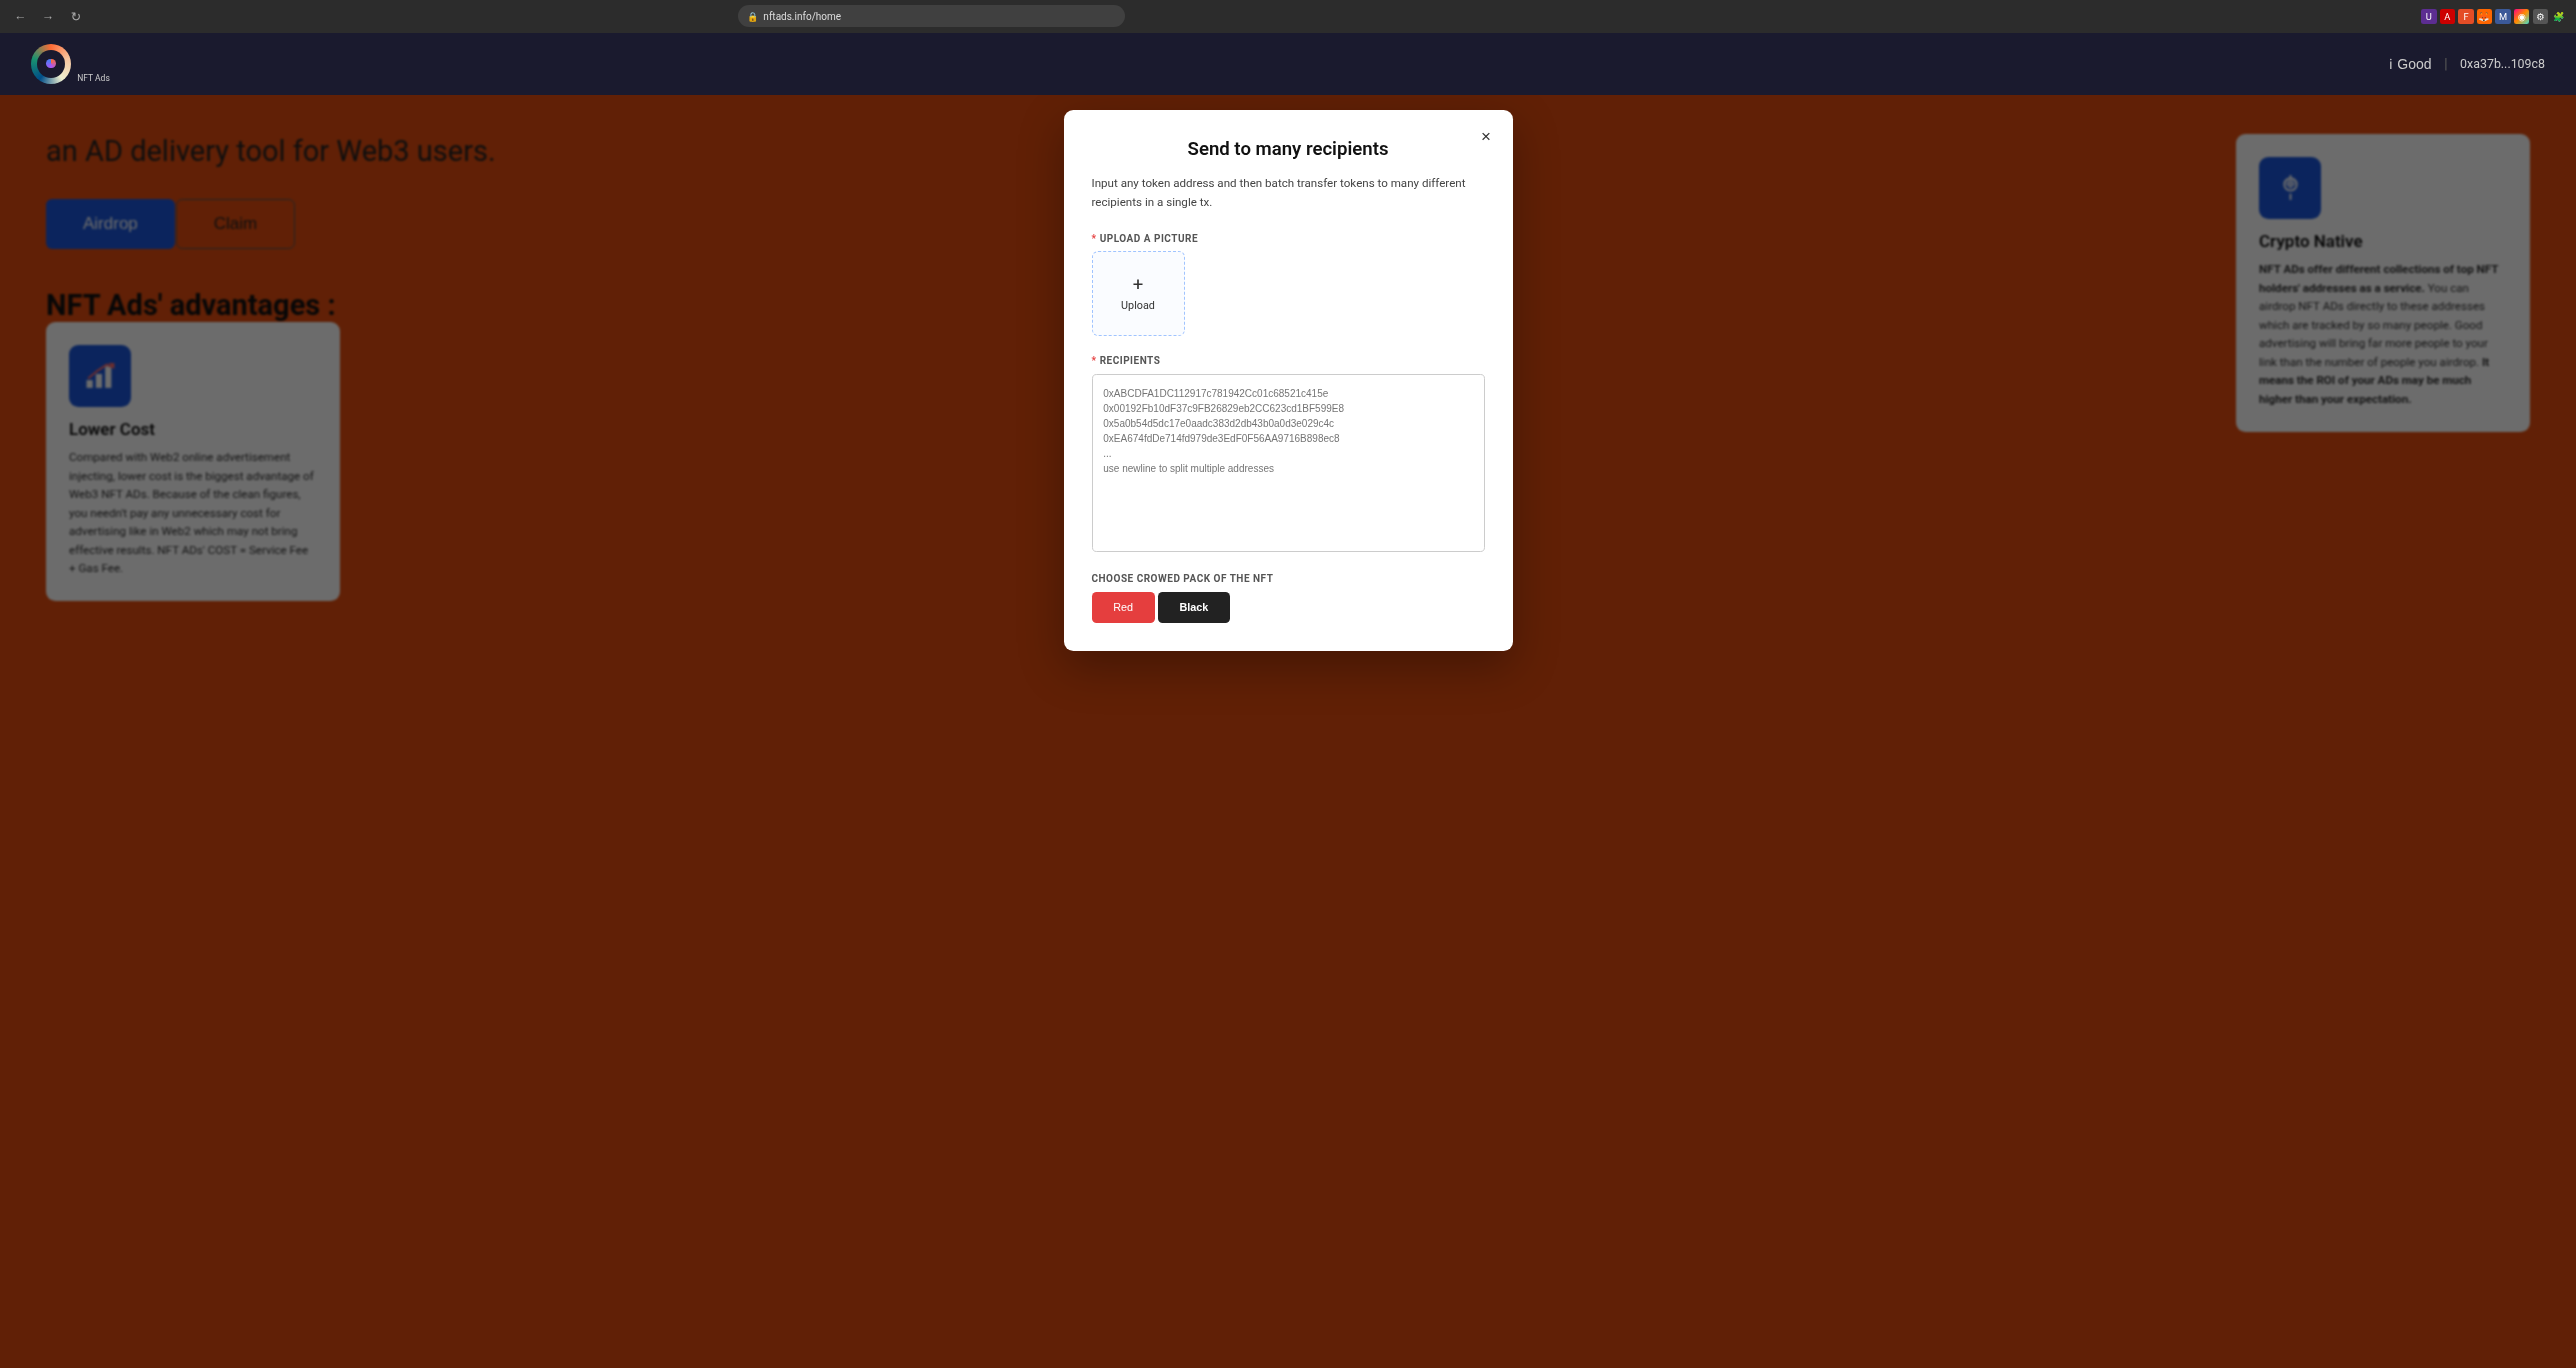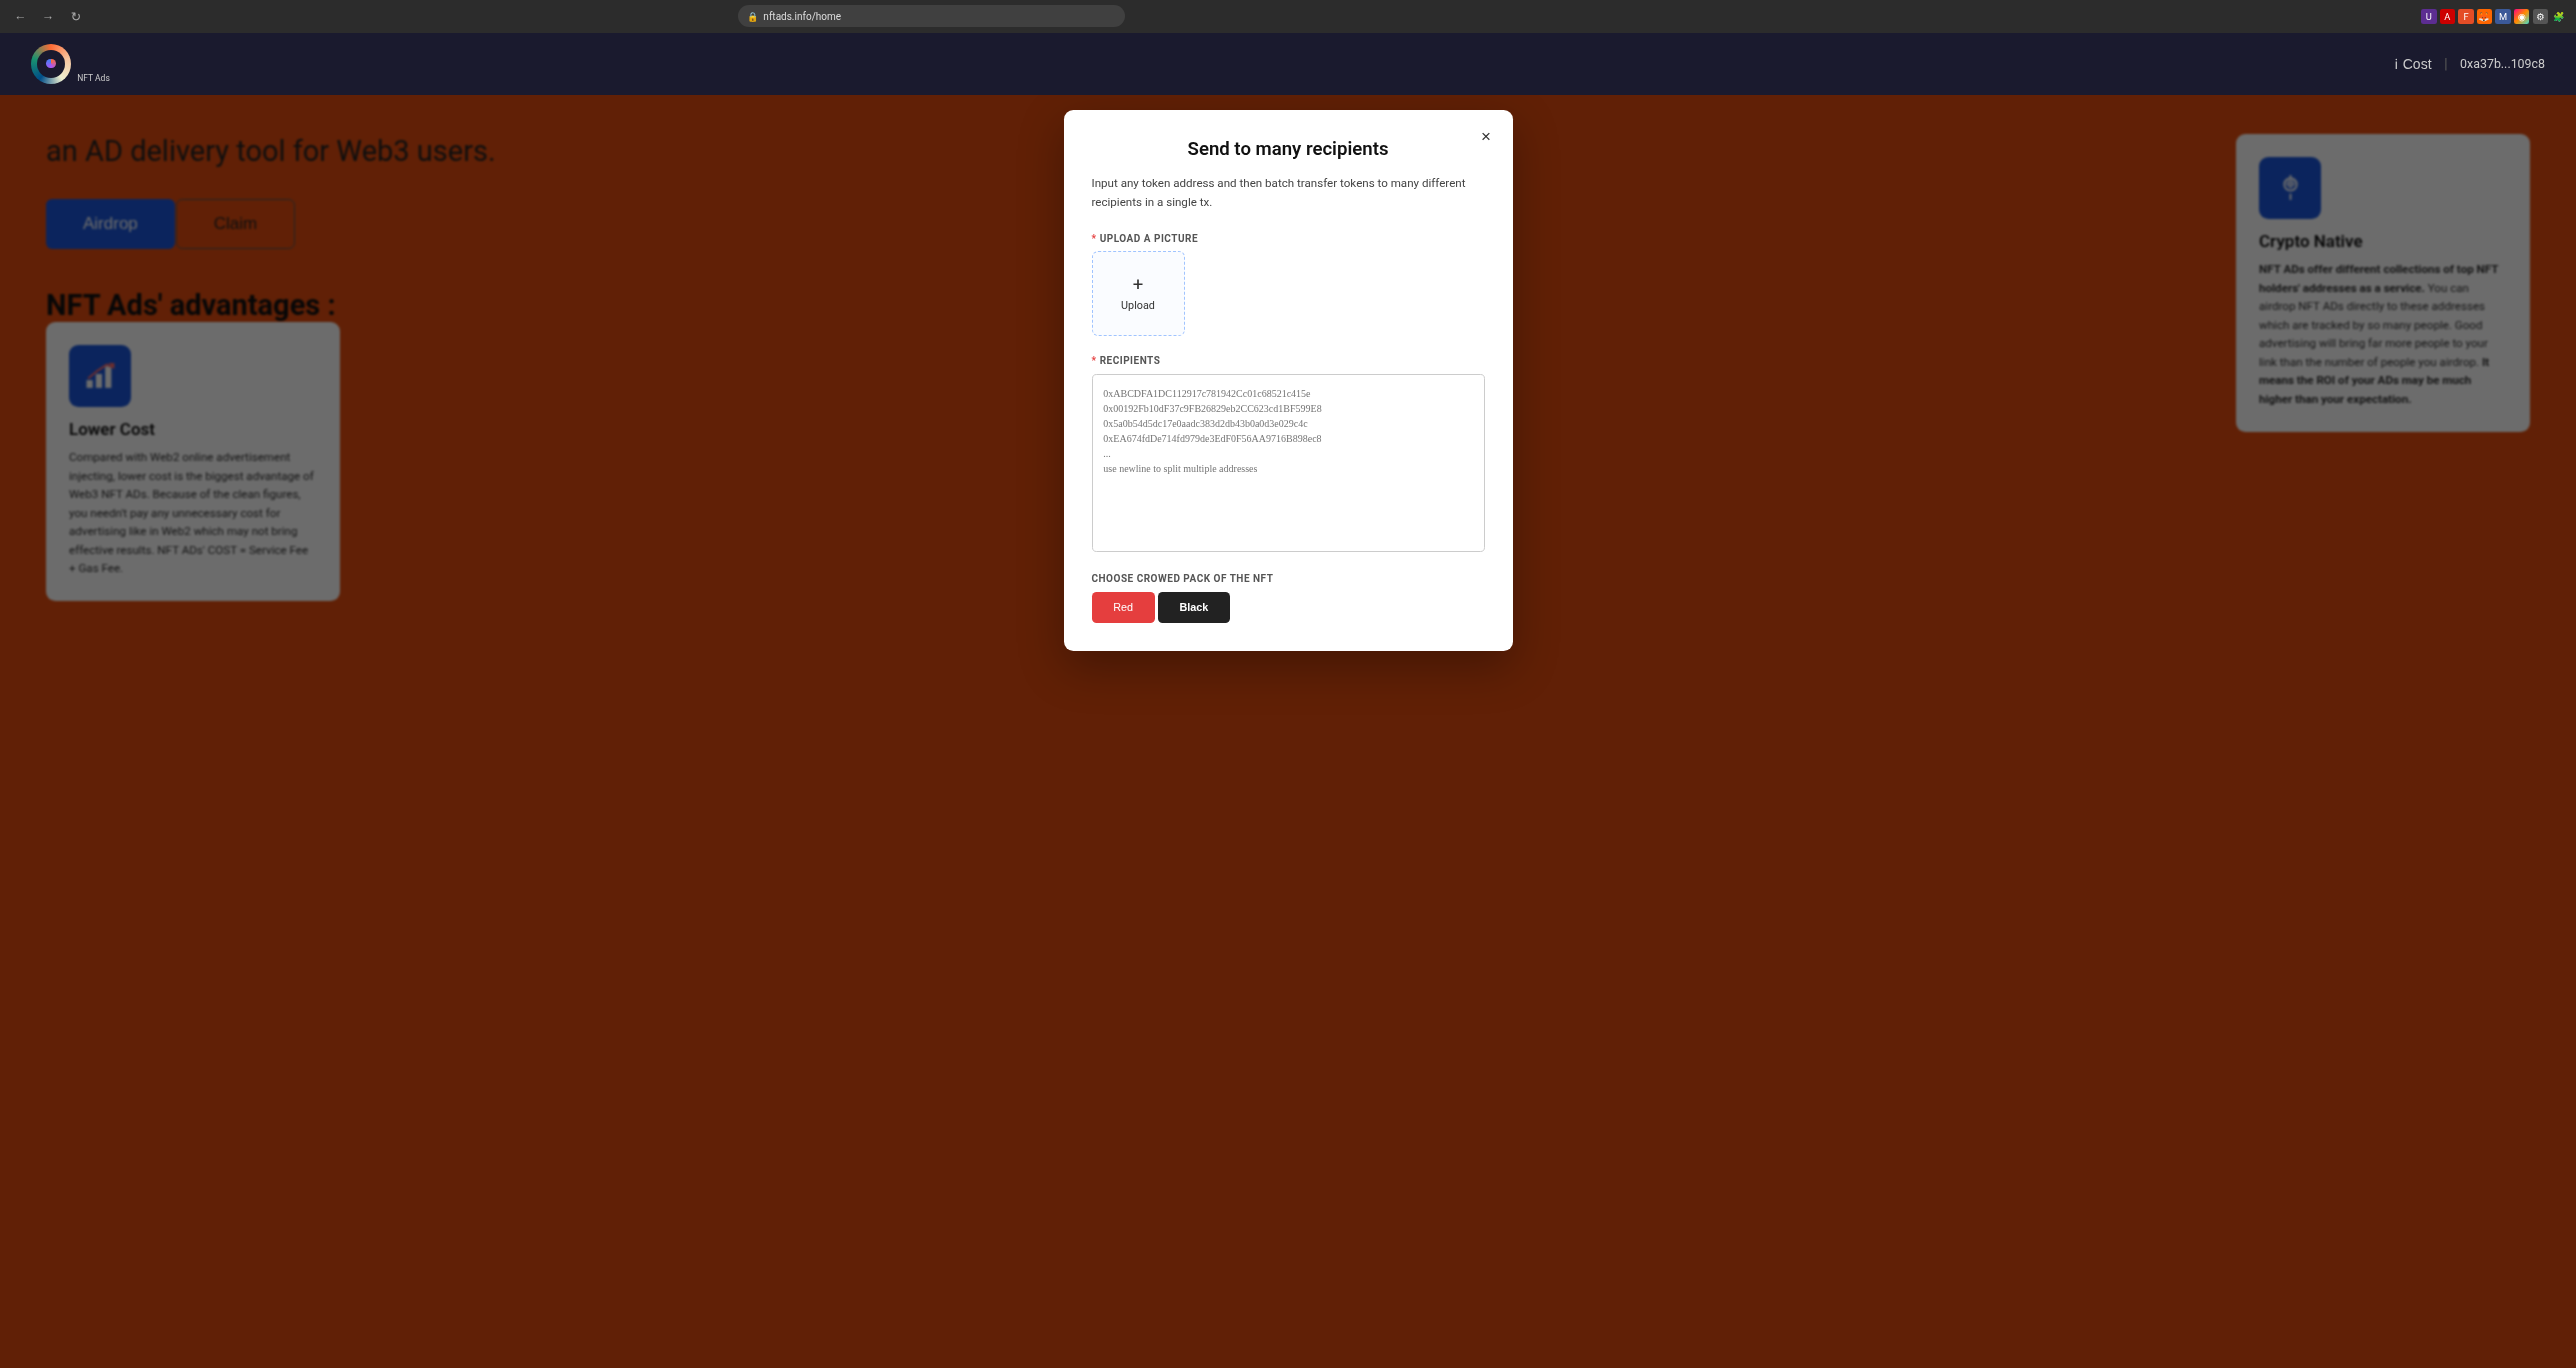--- a/index.html
+++ b/index.html
@@ -370,21 +370,21 @@
 
     .recipients-textarea {
       width: 100%;
       height: 178px;
       border: 0.8px solid #ccc;
       border-radius: 4.6px;
       padding: 10.8px;
       font-size: 10px;
       color: #999;
       resize: none;
-      font-family: Liberation Serif, serif;
+      font-family: Liberation Sans, sans-serif;
       line-height: 1.5;
     }
 
     .crowed-section {
       margin-top: 3.1px;
     }
 
     .crowed-label {
       font-size: 10px;
       font-weight: 700;
@@ -447,21 +447,21 @@
     <div class="logo-icon">
       <div class="logo-inner">
         <div class="logo-dot"></div>
       </div>
     </div>
     <div class="logo-text">NFT Ads</div>
   </div>
   <div class="header-right">
     <button class="about-btn">
       <span style="font-size:14px;">ℹ</span>
-      <span>Cost</span>
+      <span>Good</span>
     </button>
     <span class="header-divider">|</span>
     <span class="wallet-address">0xa37b...109c8</span>
   </div>
 </div>
 
 <div class="main-content">
 
   <div class="bg-content">
     <div class="page-tagline">an AD delivery tool for Web3 users.</div>

